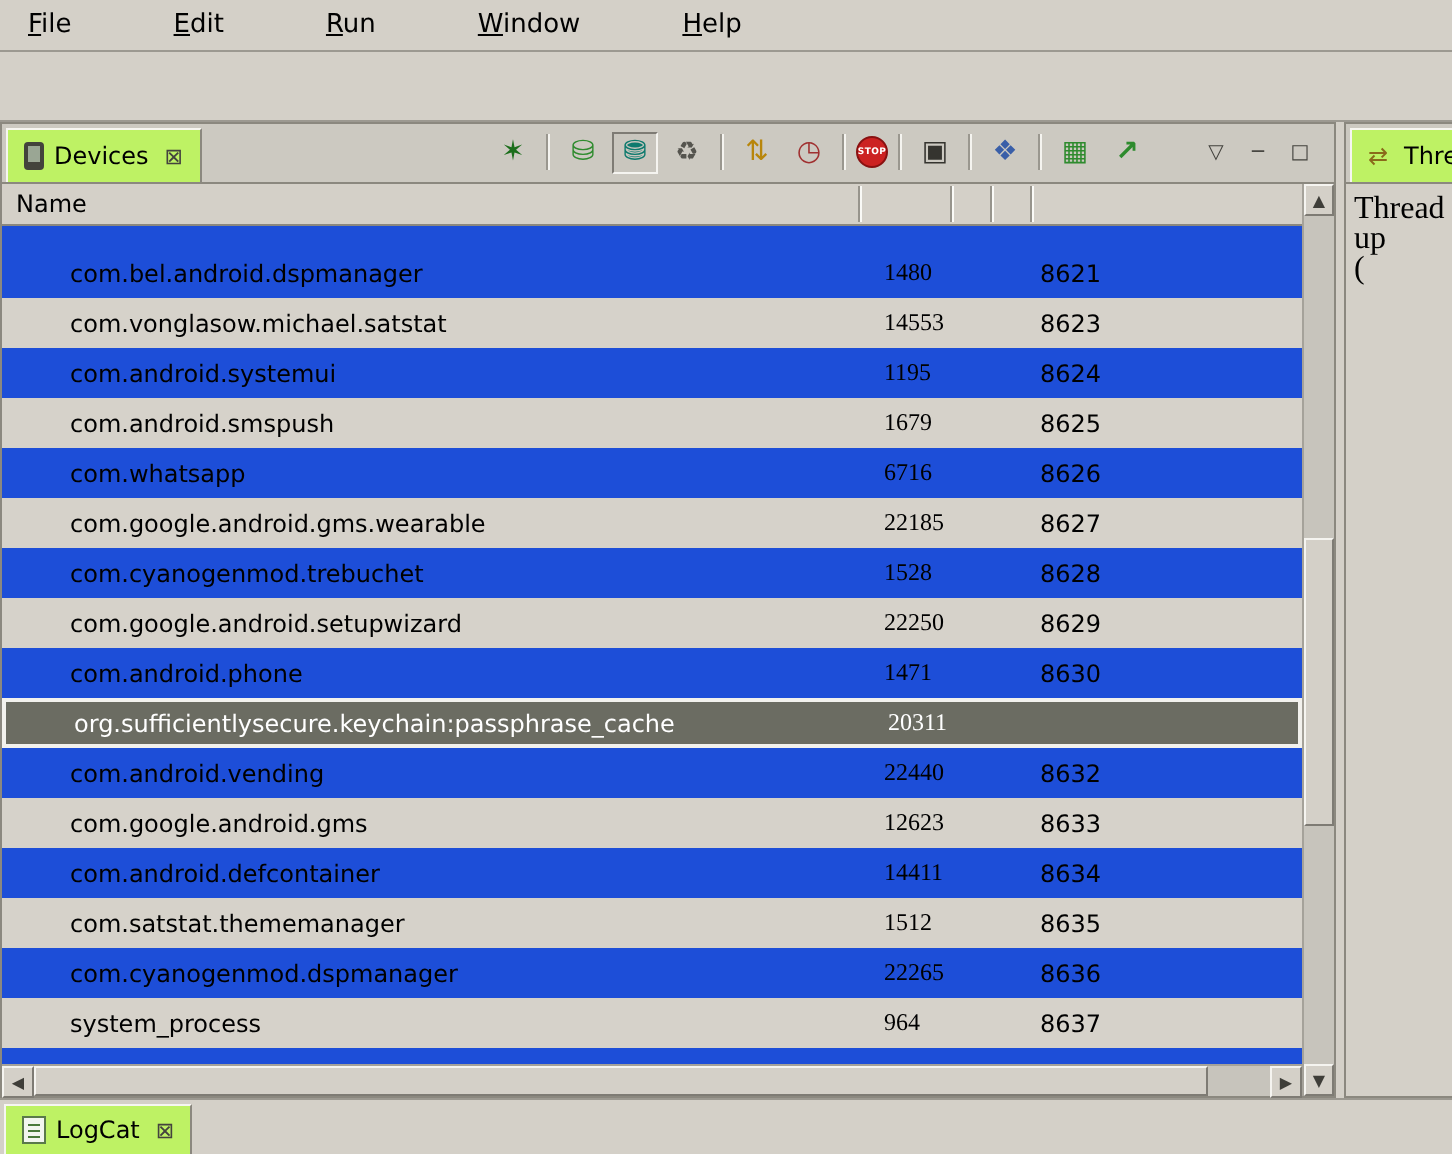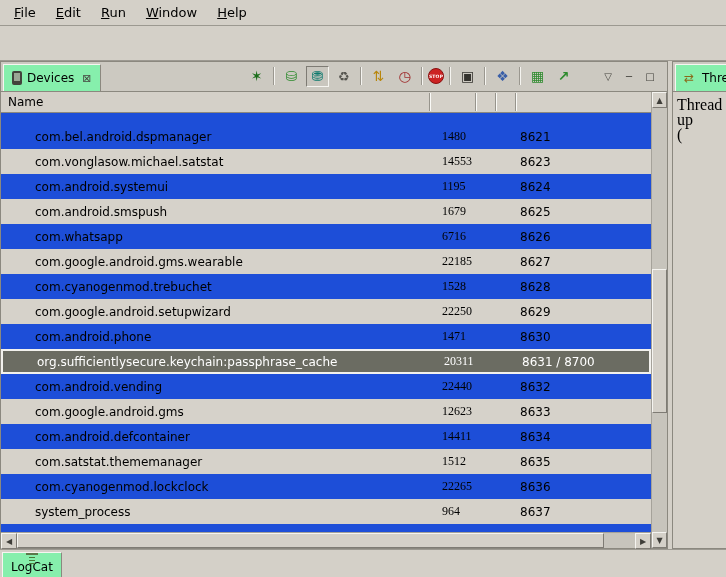--- a/index.html
+++ b/index.html
@@ -8,21 +8,21 @@
     background:#d4d0c8;
     font-family:"DejaVu Sans", "Liberation Sans", sans-serif;
     color:#000;
     overflow:hidden;
   }
   .window { position:relative; width:726px; height:577px; background:#d4d0c8; overflow:hidden; }
 
   
   .menubar {
     height:26px; display:flex; align-items:center; padding-left:4px;
-    background:#d4d0c8; border-bottom:1px solid #9c9991; font-size:13px;
+    background:#d4d0c8; border-bottom:1px solid #9c9991; font-size:13px;gap:31px;
   }
   .menu-item { display:inline-block; padding:3px 10px; cursor:default; }
   .menu-item::first-letter { text-decoration:underline; }
 
   
   .toolbar-strip { height:35px; background:#d4d0c8; border-bottom:1px solid #9c9991; }
 
   
   .main { position:absolute; top:61px; left:0; width:726px; height:488px; display:flex; }
   .panel-left { position:relative; width:668px; height:488px; border:1px solid #8b887f; background:#d4d0c8; }
@@ -30,21 +30,21 @@
   .panel-right { position:relative; flex:1; border:1px solid #8b887f; border-right:none; background:#d4d0c8; overflow:hidden; }
 
   
   .tabbar {
     position:absolute; top:0; left:0; right:0; height:30px;
     background:#ccc9c1; border-bottom:1px solid #8b887f;
     display:flex; align-items:flex-end;
   }
   .tab {
     display:flex; align-items:center; gap:5px; height:27px; padding:0 8px;
-    background:#86efac; font-size:12px; margin-left:2px; white-space:nowrap;
+    background:#bef264; font-size:12px; margin-left:2px; white-space:nowrap;
     border:1px solid #8b887f; border-bottom:none;
     border-top-color:#f6f5f1; border-left-color:#f6f5f1;
   }
   .tab-close { font-size:11px; color:#44433e; margin-left:3px; }
 
   
   .dev-ic { display:inline-block; width:10px; height:14px; background:#43433c; border-radius:2px; position:relative; }
   .dev-ic::after { content:""; position:absolute; left:2px; right:2px; top:2px; bottom:4px; background:#9aa694; }
   .log-ic { display:inline-block; width:12px; height:14px; background:#f2f6ee; border:1px solid #5a7a4a; position:relative; }
   .log-ic::after { content:""; position:absolute; left:2px; right:2px; top:3px; height:8px;
@@ -119,21 +119,21 @@
 
   
   .threads-body { position:absolute; top:30px; left:0; right:0; bottom:0; padding:5px 4px; font-size:16px; line-height:15px;font-family:Liberation Serif, serif; }
 
   
   .bottom-strip {
     position:absolute; bottom:0; left:0; width:726px; height:28px;
     background:#d4d0c8; border-top:1px solid #9c9991;
     display:flex; align-items:flex-end;
   }
-  .bottom-strip .tab { height:25px;flex-direction:column; }
+  .bottom-strip .tab { height:25px; }
 </style>
 </head>
 <body>
 
 <div class="window">
 
   <div class="menubar">
     <span class="menu-item">File</span>
     <span class="menu-item">Edit</span>
     <span class="menu-item">Run</span>
@@ -249,21 +249,20 @@
             <span class="c-name">com.android.phone</span>
             <span class="c-pid">1471</span>
             <span class="c-gap"></span>
             <span class="c-port">8630</span>
           </div>
 
           <div class="row selected">
             <span class="c-name">org.sufficientlysecure.keychain:passphrase_cache</span>
             <span class="c-pid">20311</span>
             <span class="c-gap"></span>
-            <span class="c-port">8631 / 8700</span>
           </div>
 
           <div class="row">
             <span class="c-name">com.android.vending</span>
             <span class="c-pid">22440</span>
             <span class="c-gap"></span>
             <span class="c-port">8632</span>
           </div>
 
           <div class="row">
@@ -281,21 +280,21 @@
           </div>
 
           <div class="row">
             <span class="c-name">com.satstat.thememanager</span>
             <span class="c-pid">1512</span>
             <span class="c-gap"></span>
             <span class="c-port">8635</span>
           </div>
 
           <div class="row">
-            <span class="c-name">com.cyanogenmod.lockclock</span>
+            <span class="c-name">com.cyanogenmod.dspmanager</span>
             <span class="c-pid">22265</span>
             <span class="c-gap"></span>
             <span class="c-port">8636</span>
           </div>
 
           <div class="row">
             <span class="c-name">system_process</span>
             <span class="c-pid">964</span>
             <span class="c-gap"></span>
             <span class="c-port">8637</span>

